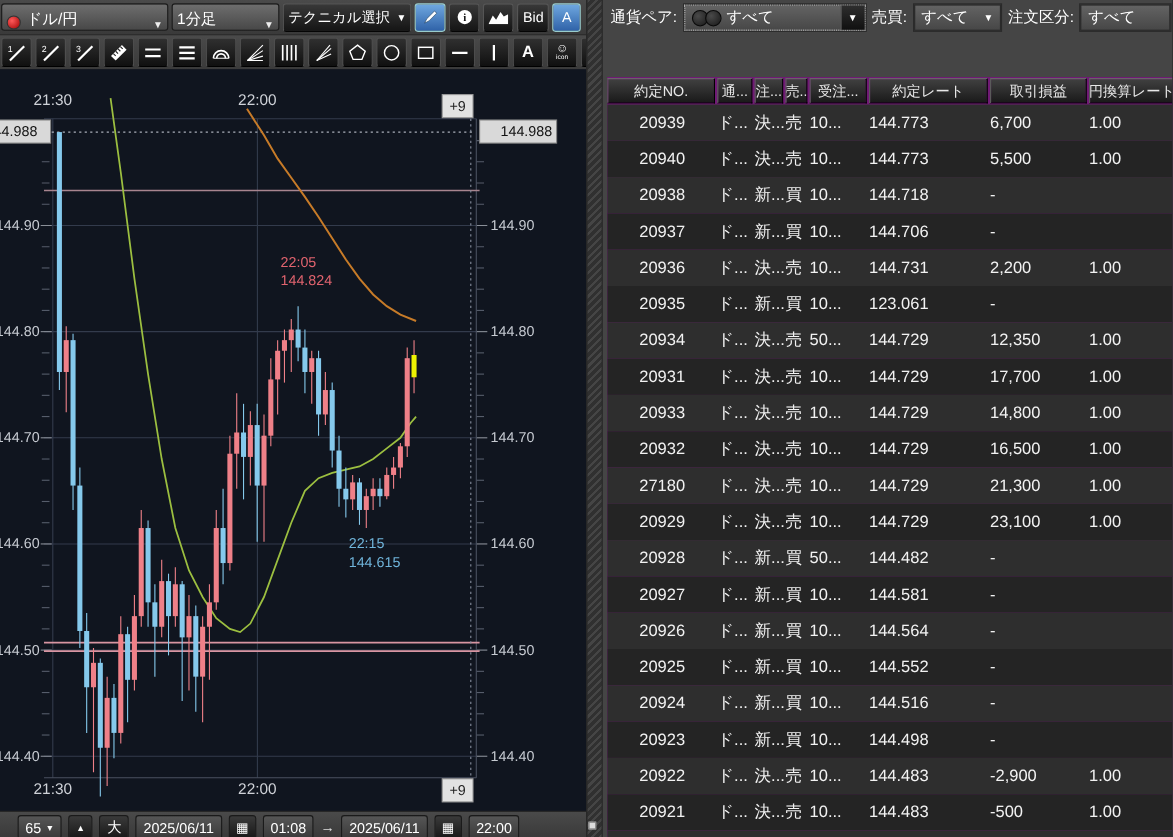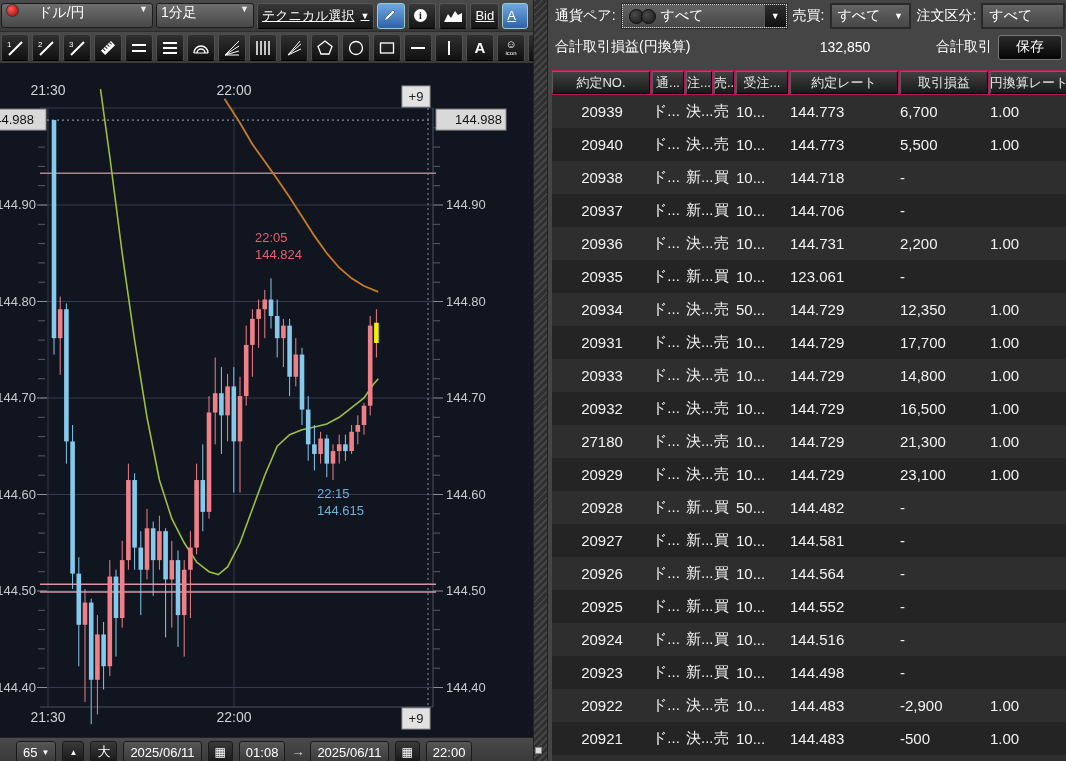--- a/index.html
+++ b/index.html
@@ -4,27 +4,27 @@
 <style>
   html,body{margin:0;padding:0;background:#222;}
   *{box-sizing:border-box;}
   #app{position:relative;width:1066px;height:761px;overflow:hidden;
        font-family:"Liberation Sans","DejaVu Sans",sans-serif;background:#3f3f3f;color:#eee;}
   
   #left-window{position:absolute;left:0;top:0;width:533px;height:761px;background:#3c3c3c;overflow:hidden;}
   .toolbar{display:flex;align-items:center;gap:3px;padding:2px 1px;background:linear-gradient(#4a4a4a,#3a3a3a);white-space:nowrap;overflow:hidden;}
   #toolbar-top{height:31px;}
   #toolbar-draw{height:32px;border-top:1px solid #2c2c2c;}
-  .dd{display:flex;align-items:flex-start;height:25px;border:1px solid #1c1c1c;border-radius:3px;
-      background:linear-gradient(#6e6e6e,#484848);padding:0 4px;font-size:14px;color:#fff;gap:19px;}
+  .dd{display:flex;align-items:flex-end;height:25px;border:1px solid #1c1c1c;border-radius:3px;
+      background:linear-gradient(#6e6e6e,#484848);padding:0 4px;font-size:14px;color:#fff;gap:5px;}
   .dd .caret{margin-left:auto;font-size:9px;color:#eee;padding-left:6px;}
   .flagdot{width:13px;height:13px;border-radius:50%;background:radial-gradient(circle at 35% 35%,#ff5a5a,#a00000);border:1px solid #333;}
-  .tbtn{display:flex;align-items:center;justify-content:flex-start;height:26px;min-width:28px;
+  .tbtn{display:flex;align-items:center;justify-content:center;height:26px;min-width:28px;
         border:1px solid #555;border-bottom-color:#000;border-radius:3px;
-        background:linear-gradient(#383838,#151515);color:#fff;font-size:13px;padding:0 4px;text-decoration:underline;}
+        background:linear-gradient(#383838,#151515);color:#fff;font-size:13px;padding:0 4px;}
   .tbtn.blue{background:linear-gradient(#6fa8e0,#2f62a8);border-color:#9cc;}
   .draw-btn{width:28px;height:27px;flex:0 0 auto;display:flex;align-items:center;justify-content:center;
         border:1px solid #4e4e4e;border-bottom-color:#000;border-radius:3px;
         background:linear-gradient(#303030,#101010);color:#fff;font-size:14px;}
   #chart-region{position:relative;width:533px;height:674px;background:#10151f;}
   #chart-svg{display:block;}
   #bottom-bar{display:flex;align-items:flex-start;gap:6px;height:24px;padding:3px 4px 0 16px;
         background:linear-gradient(#4a4a4a,#3a3a3a);border-top:1px solid #222;overflow:hidden;}
   .bb-item{display:flex;align-items:center;height:22px;border:1px solid #1a1a1a;border-radius:3px;
         background:linear-gradient(#565656,#3a3a3a);color:#fff;font-size:13px;padding:0 6px;gap:4px;}
@@ -42,21 +42,21 @@
   .fdd .caretbox{position:absolute;right:0;top:0;bottom:0;width:22px;display:flex;align-items:center;justify-content:center;
        background:linear-gradient(#2e2e2e,#101010);border-left:1px solid #555;font-size:9px;}
   .pairdots{display:flex;}
   .pairdots i{width:15px;height:15px;border-radius:50%;background:radial-gradient(circle at 35% 35%,#4a4a4a,#181818);border:1px solid #0a0a0a;display:inline-block;}
   .pairdots i+i{margin-left:-3px;}
   #total-row{display:flex;align-items:center;height:30px;padding:0 4px 0 7px;font-size:14px;color:#fff;}
   #total-value{margin-left:60px;width:120px;text-align:right;}
   #total-right{margin-left:auto;display:flex;align-items:center;gap:6px;}
   #save-btn{height:25px;min-width:64px;border:1px solid #777;border-radius:3px;color:#fff;font-size:14px;
       background:linear-gradient(#2a2a2a,#050505);display:flex;align-items:center;justify-content:center;}
-  #table-wrap{position:absolute;left:4px;right:0;top:70px;bottom:0;overflow:hidden;background:#be185d;}
+  #table-wrap{position:absolute;left:4px;right:0;top:70px;bottom:0;overflow:hidden;background:#701a75;}
   .trow{display:grid;grid-template-columns:100px 34px 28px 22px 54px 110px 90px 80px;height:33px;align-items:center;}
   .trow.head{height:25px;}
   .hcell{height:23px;margin-right:2px;display:flex;align-items:center;justify-content:center;
      background:linear-gradient(#404040,#1a1a1a);border:1px solid #000;border-top-color:#6a6a6a;border-left-color:#5a5a5a;
      font-size:13px;color:#e8e8e8;overflow:hidden;white-space:nowrap;}
   .tcell{font-size:15px;color:#f2f2f2;white-space:nowrap;overflow:hidden;}
   .trow.odd{background:#2e2e2e;}
   .trow.even{background:#242424;}
   .c-center{text-align:center;}
   .c-right{padding-right:12px;}
@@ -488,30 +488,20 @@
       <div class="fdd" style="width:88px;border-style:solid;border-color:#2a2a2a;">
         <span>すべて</span>
         <span class="caretbox" style="background:none;border:none;">▼</span>
       </div>
       <span class="flabel">注文区分:</span>
       <div class="fdd" style="width:90px;border-style:solid;border-color:#2a2a2a;">
         <span>すべて</span>
       </div>
     </div>
 
-    <div id="total-row">
-      <span>合計取引損益(円換算)</span>
-      <span id="total-value">132,850</span>
-      <div id="total-right">
-        <span>合計取引</span>
-        <div id="save-btn">
-          <span>保存</span>
-        </div>
-      </div>
-    </div>
 
     <div id="table-wrap">
       <div class="trow head" id="table-head">
           <div class="hcell">約定NO.</div>
           <div class="hcell">通...</div>
           <div class="hcell">注...</div>
           <div class="hcell">売..</div>
           <div class="hcell">受注...</div>
           <div class="hcell">約定レート</div>
           <div class="hcell">取引損益</div>

